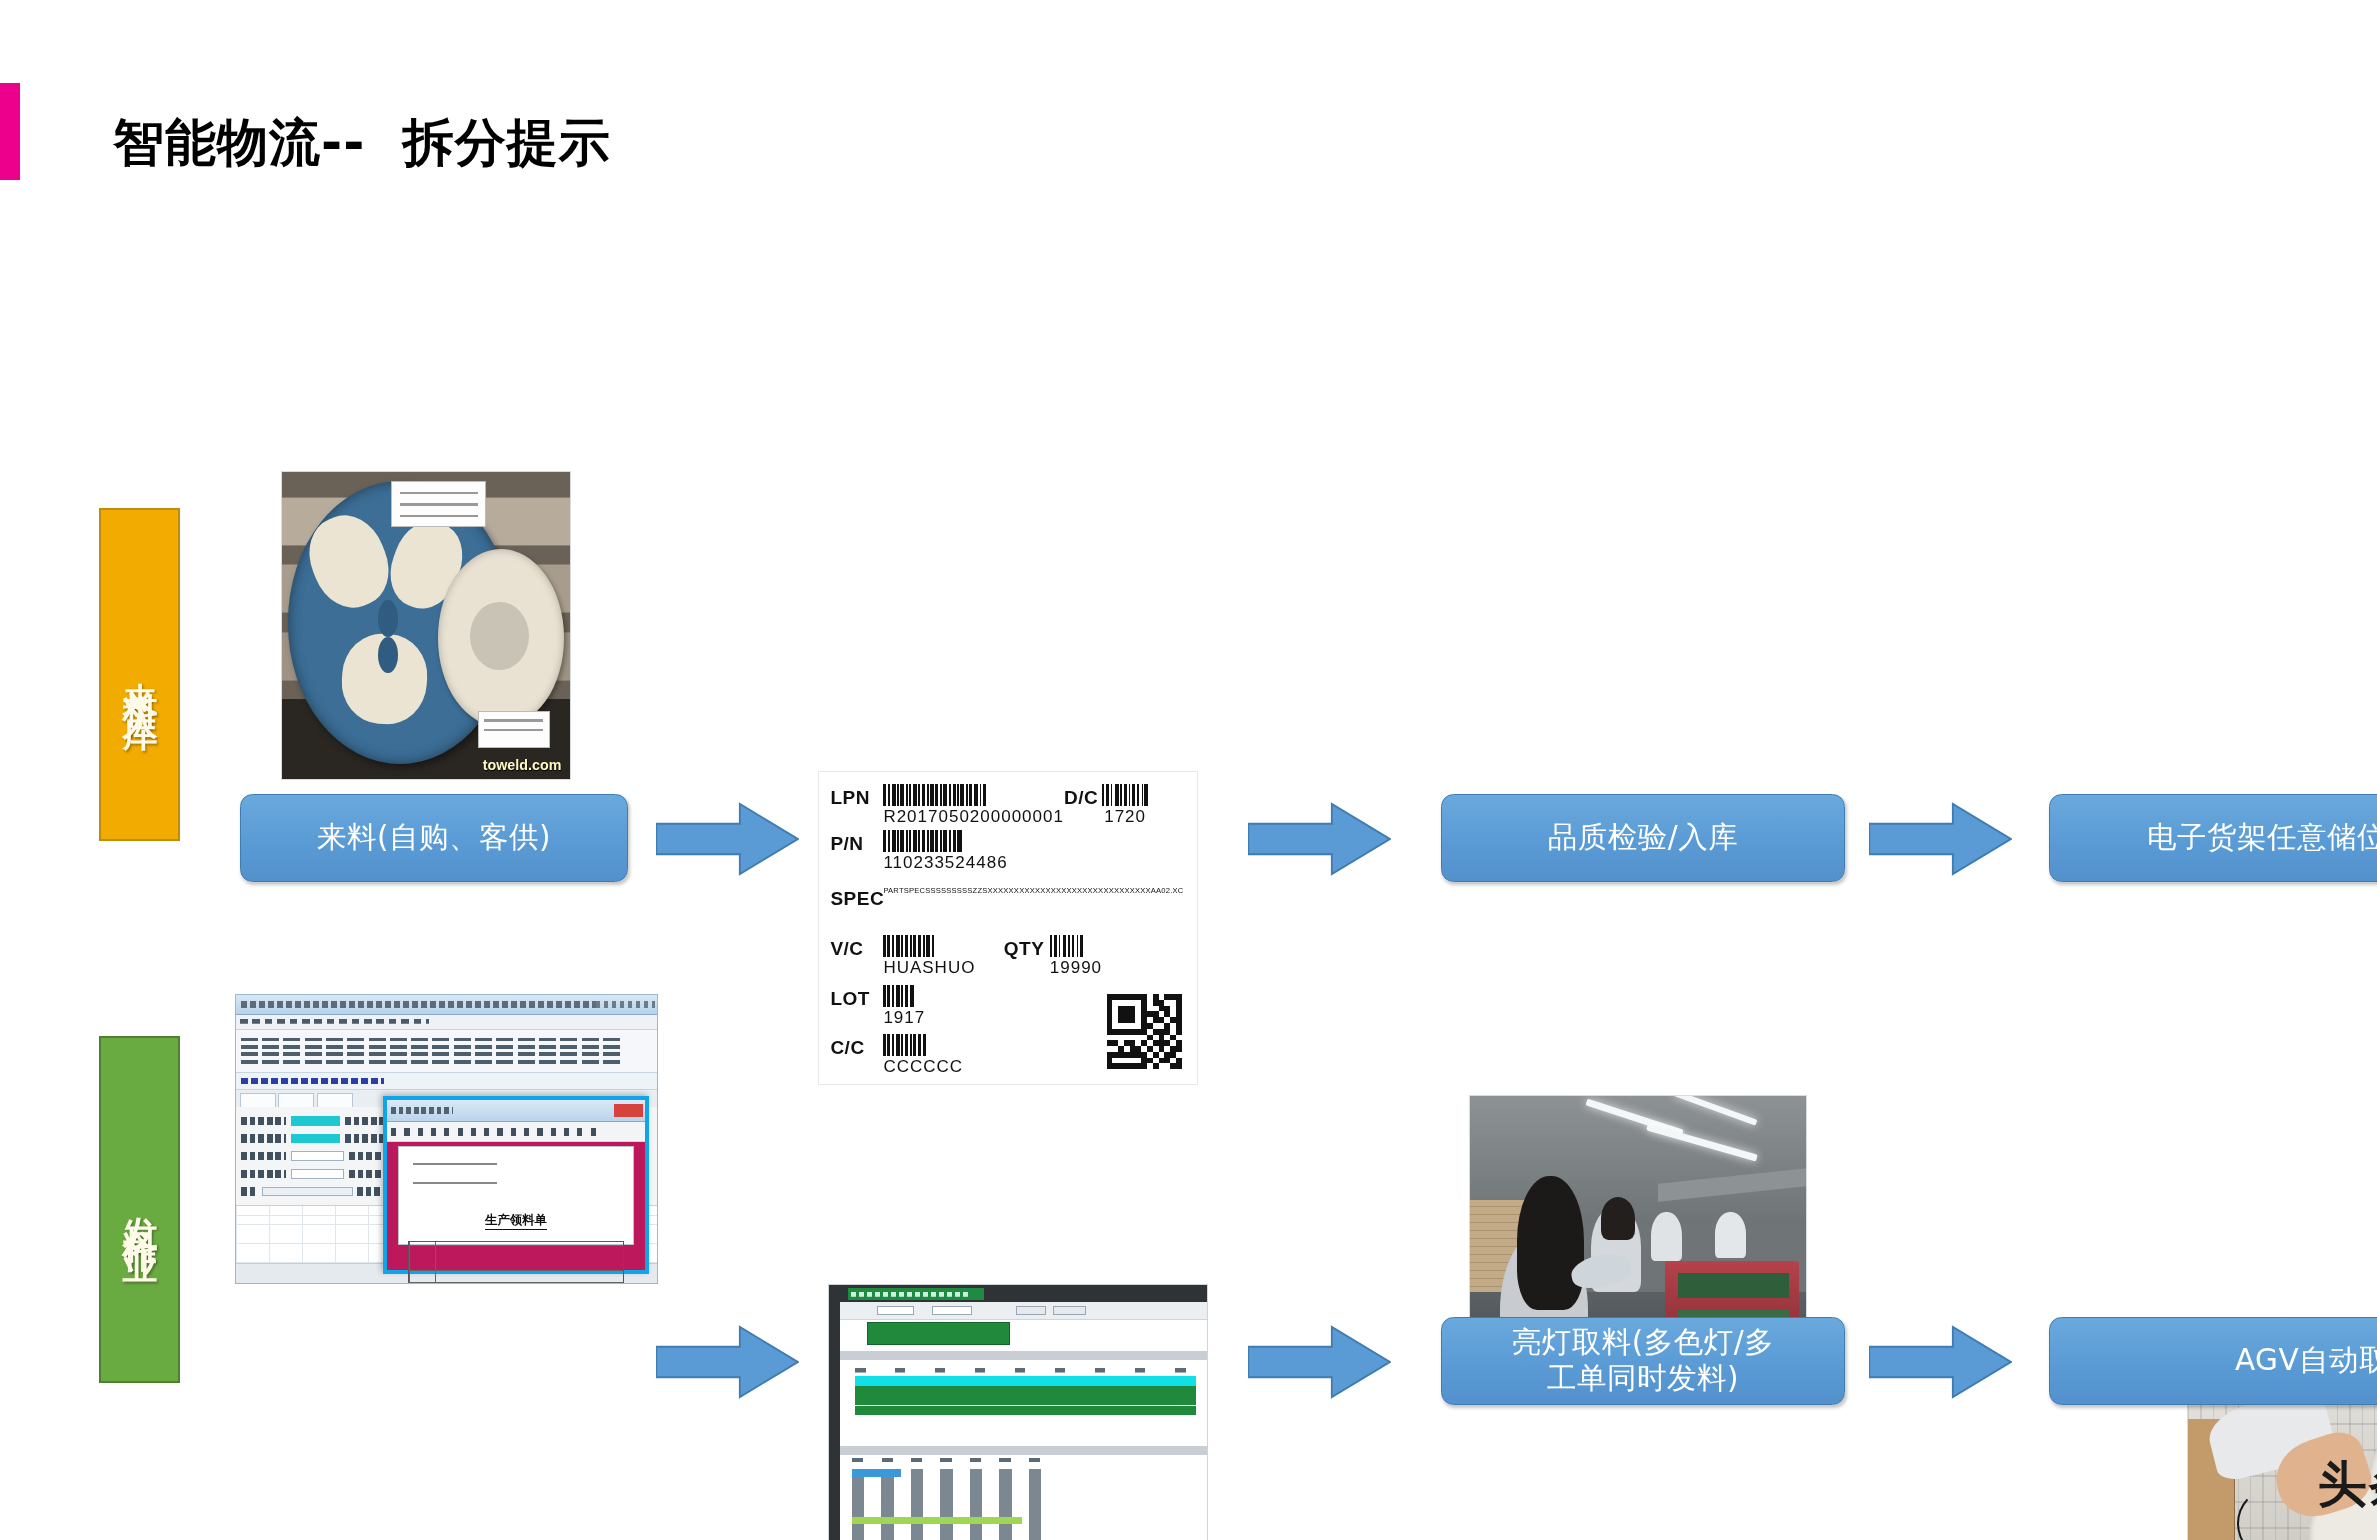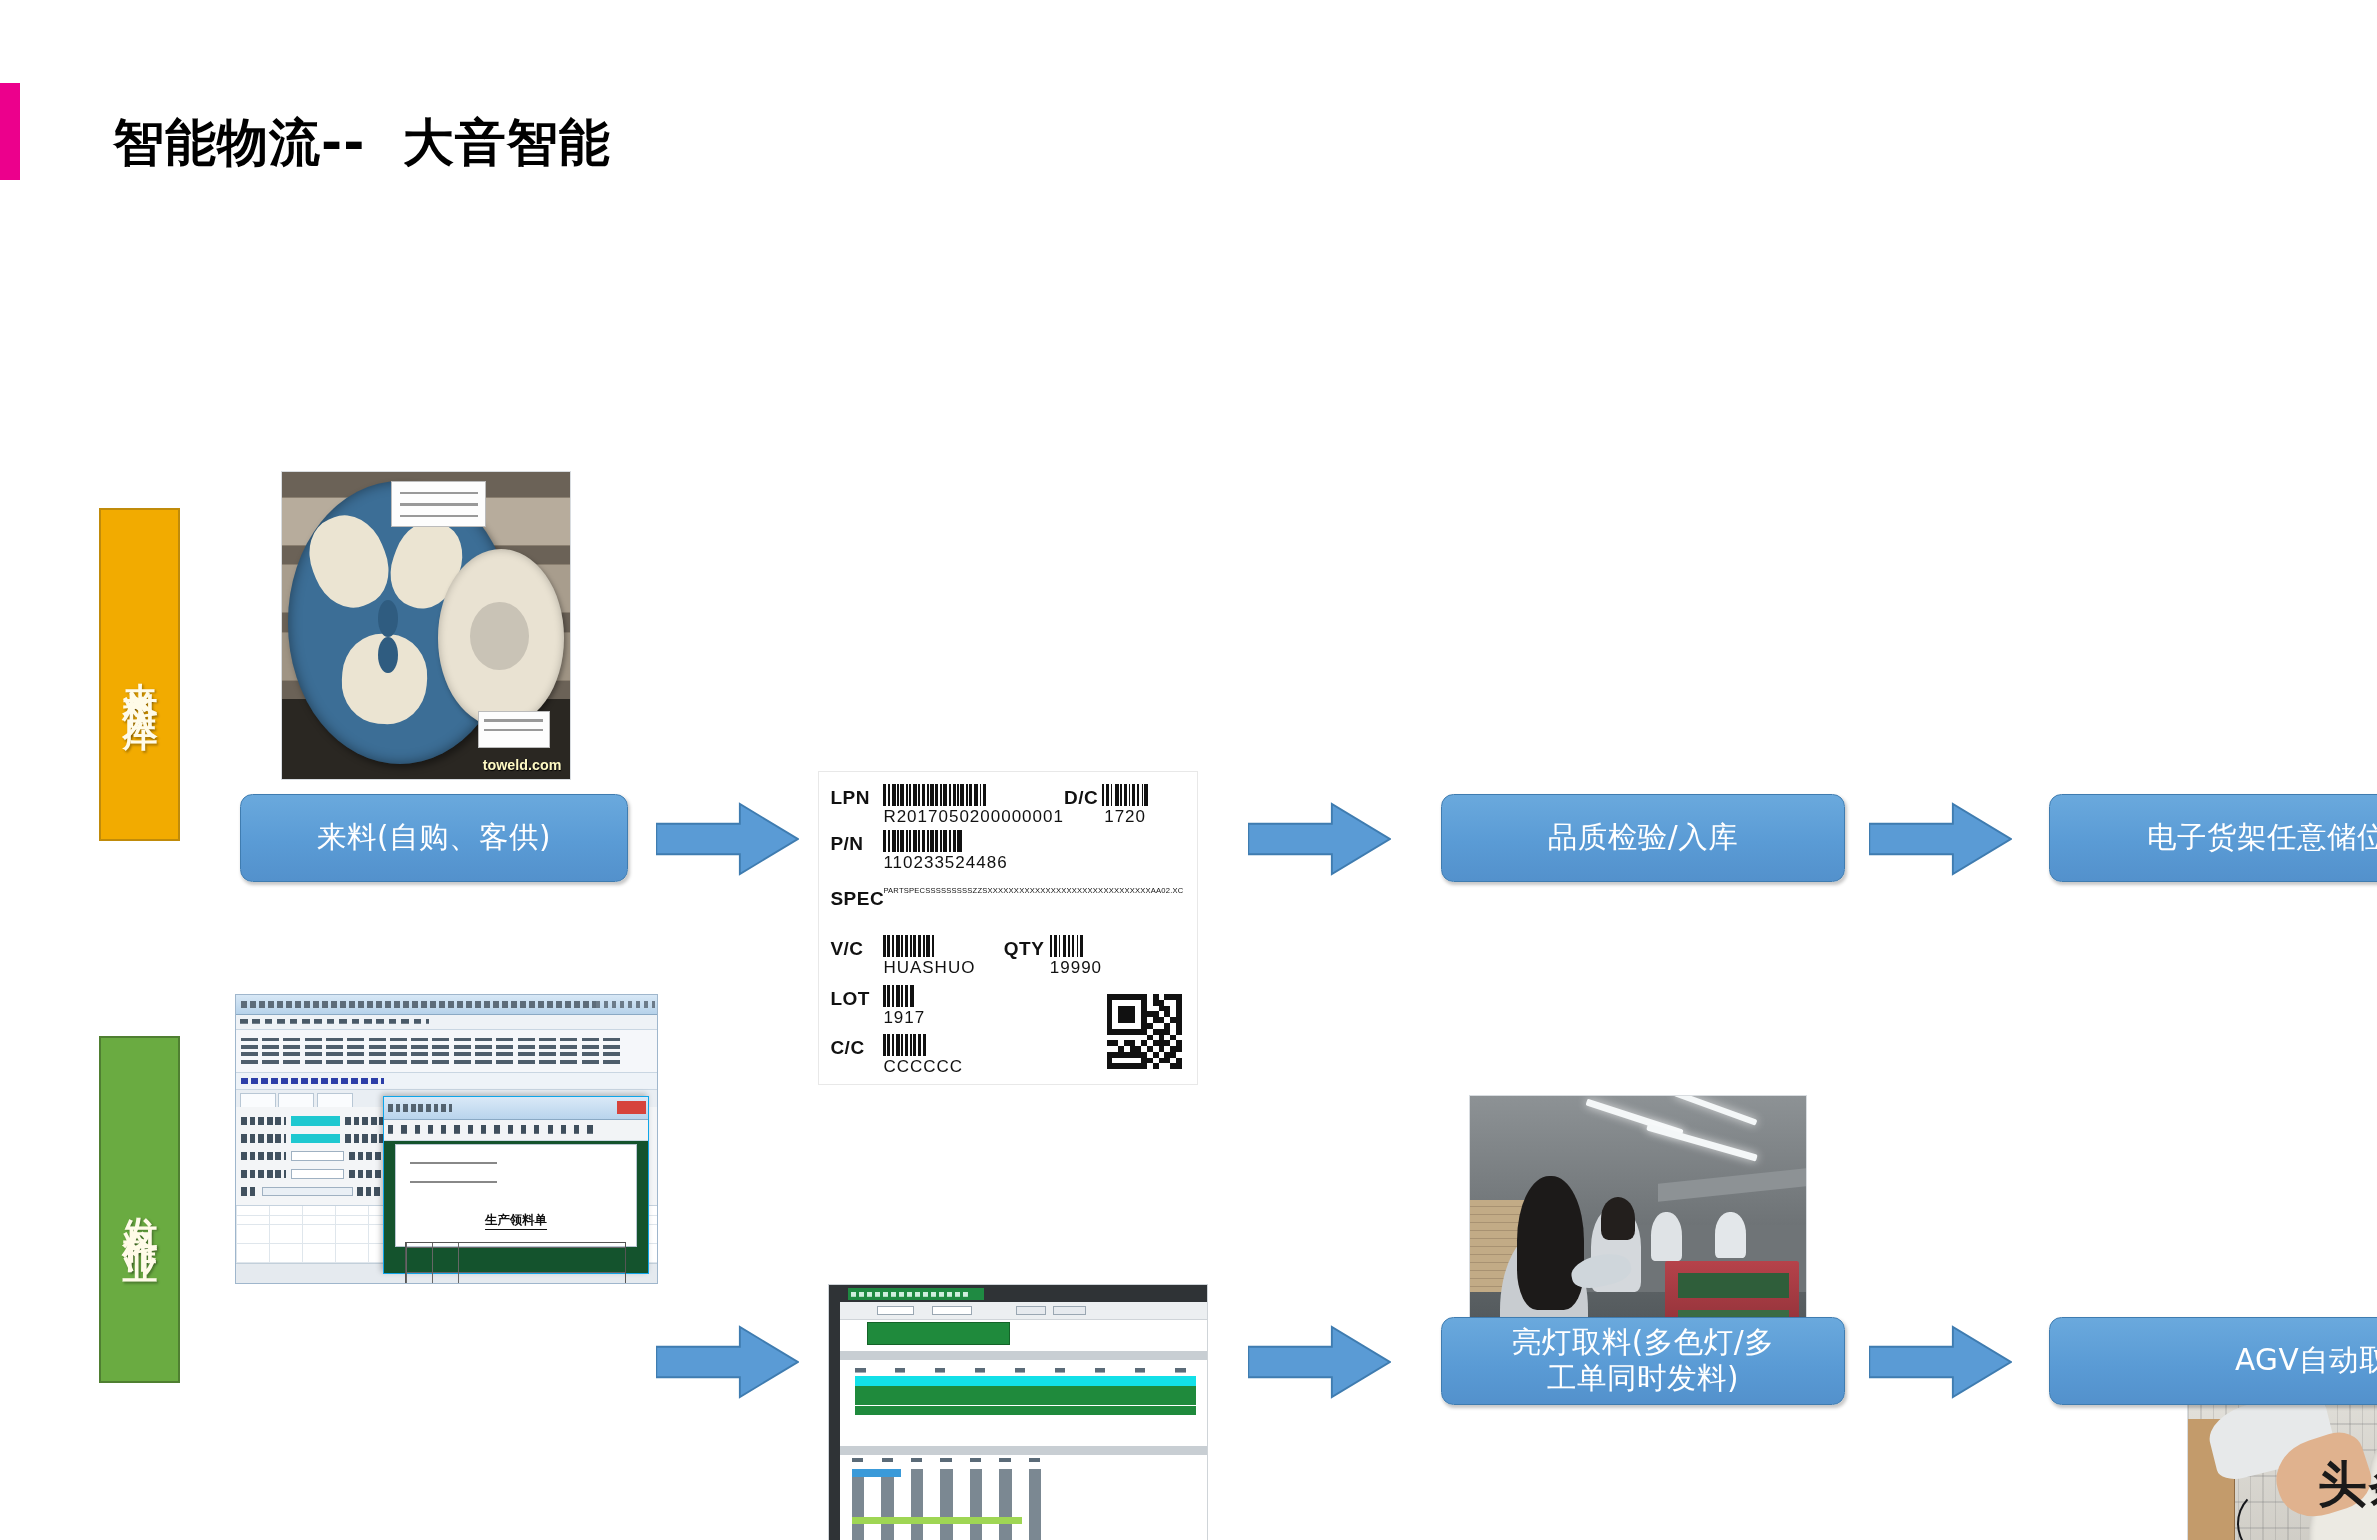--- a/index.html
+++ b/index.html
@@ -266,21 +266,21 @@
   .erp .fr .in { width:13%; height:54%; background:#fff; border:0.5px solid #9fb1c2; }
   .erp .fr .dd { width:11%; height:54%; background:#fff; border:0.5px solid #7a8fa3; }
   .erp .grid { height:20%; background:#fff; border-top:0.5px solid #c5d2de;
                background-image:
                  repeating-linear-gradient(0deg, #dfe6ec 0 0.5px, transparent 0.5px 9.5px),
                  repeating-linear-gradient(90deg, #dfe6ec 0 0.5px, transparent 0.5px 33px); }
   .erp .status { position:absolute; left:0; bottom:0; width:100%; height:7%;
                background:#e5eaef; border-top:0.5px solid #c2cfda; }
   .erp .preview {
     position:absolute; right:2%; bottom:3%; width:63%; height:62%;
-    background:#14532d; border:1px solid #0ea5e9; box-shadow:-2.4px -1.9px 5.7px rgba(0,0,0,0.25);
+    background:#be185d; border:4px solid #0ea5e9; box-shadow:-2.4px -1.9px 5.7px rgba(0,0,0,0.25);
   }
   .erp .preview .pbar { height:13%; background:linear-gradient(180deg,#dae9f7,#b9d4ec);
                border-bottom:0.5px solid #8aa9c4; display:flex; align-items:center; }
   .erp .preview .pbar .pt { flex:1; margin-left:3.8px; height:36%;
                background:repeating-linear-gradient(90deg,#53626f 0 4.8px,transparent 4.8px 7.6px);
                background-size:28% 100%; background-repeat:no-repeat; }
   .erp .preview .pbar .x { width:11%; height:58%; margin-right:1.9px; background:#d6433c; }
   .erp .preview .ptool { height:12%; background:#f2f4f6; border-bottom:0.5px solid #ccd8e2;
                background-image:repeating-linear-gradient(90deg,#3f4f5d 0 5.2px,transparent 5.2px 13.3px);
                background-size:80% 44%; background-repeat:no-repeat; background-position:3.8px center; }
@@ -337,21 +337,21 @@
                background-size:100% 100%, 100% 4.3px;
                background-repeat:repeat, repeat; }
   .kit .hirow { position:absolute; left:6%; top:80.5%; width:45%; height:2.6%; background:#9fd654; }
 </style>
 </head>
 <body>
 
 <div class="slide">
 
   <div class="title-bar"></div>
-  <div class="page-title">智能物流--  大音智能</div>
+  <div class="page-title">智能物流--  拆分提示</div>
 
   <div class="stage-tab inbound">
     <span>来料入库</span>
   </div>
   <div class="stage-tab outbound">
     <span>发料作业</span>
   </div>
 
   <div class="row r1">
 

